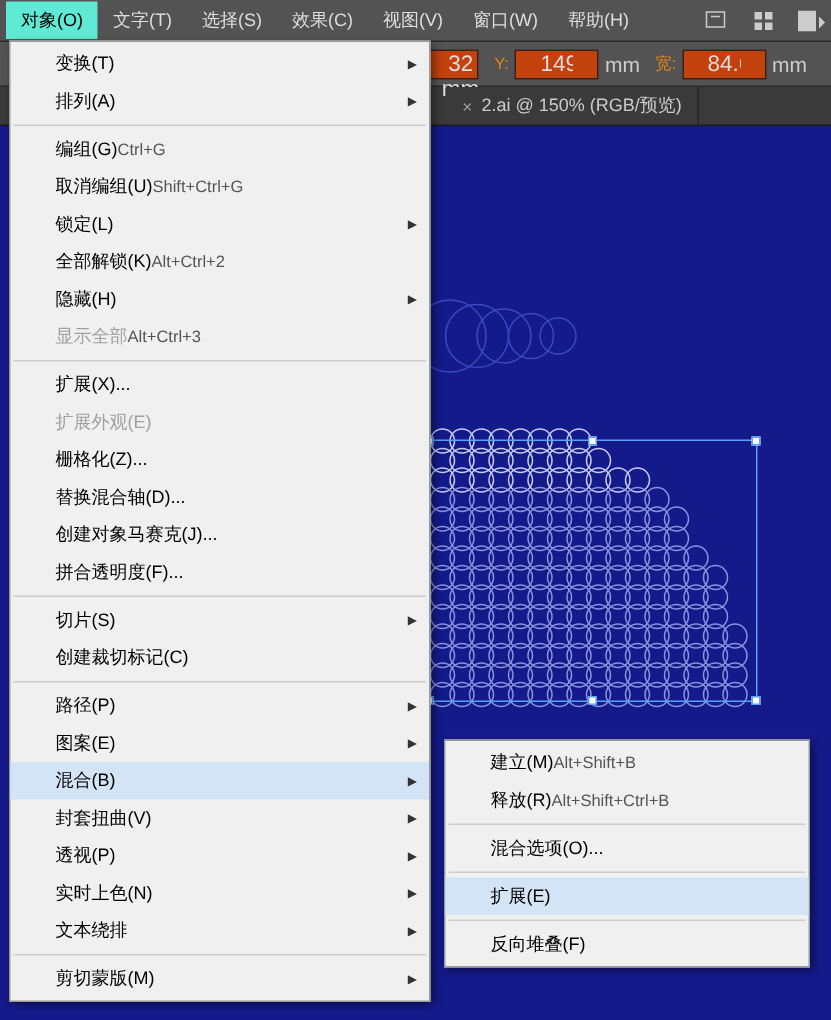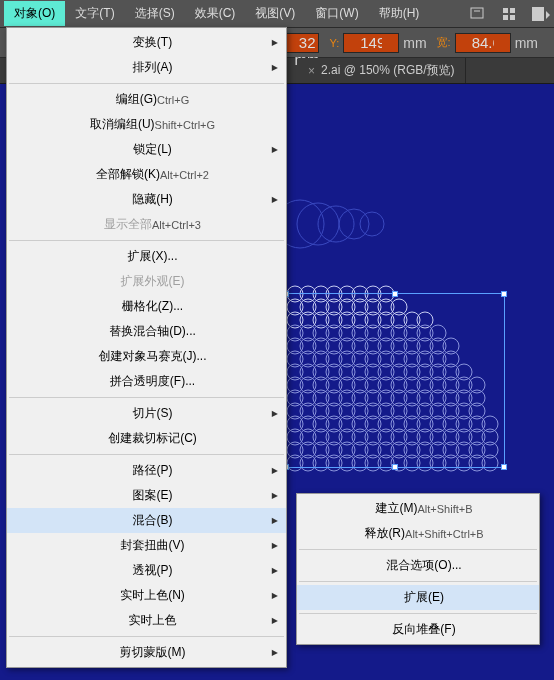--- a/index.html
+++ b/index.html
@@ -14,21 +14,21 @@
 .field-label{color:#ccc;font-size:14px}
 .orange{color:#ea8512;font-size:11px}
 .num-field{background:#c2410c;border:1px solid #262626;color:#ddd;height:20px;width:56px;padding:0 16px;font-size:15px}
 .doc-tab-bar{height:26px;background:#3a3a3a;display:flex;align-items:flex-end;border-bottom:1px solid #1a1a1a}
 .doc-tab{padding:4px 10px;color:#ccc;display:flex;align-items:center;gap:6px;border-right:1px solid #252525;background:#3a3a3a}
 .tab-close{color:#999;cursor:pointer}
 .canvas{position:absolute;left:0;right:0;top:84px;bottom:0;background:#141a8a}
 .selection{position:absolute;border:1px solid #5aa0ff;left:285px;top:209px;width:220px;height:175px}
 .sel-handle{position:absolute;width:6px;height:6px;background:#fff;border:1px solid #5aa0ff}
 .dropdown{position:absolute;top:27px;left:6px;width:281px;background:#f0f0f0;border:1px solid #999;box-shadow:2px 2px 6px rgba(0,0,0,.45);color:#000;padding:2px 0}
-.dd-item{padding:4px 18px 4px 30px;display:flex;justify-content:center;align-items:center;cursor:default;position:relative}
+.dd-item{padding:4px 18px 4px 30px;display:flex;justify-content:flex-start;align-items:center;cursor:default;position:relative}
 .dd-item.has-sub::after{content:"▶";font-size:8px;position:absolute;right:8px;color:#333}
 .dd-item.highlight{background:#d3e4f7}
 .dd-item.disabled{color:#a0a0a0}
 .dd-sep{height:1px;background:#ccc;margin:3px 2px}
 .shortcut{color:#555;font-size:11px}
 .submenu{position:absolute;left:296px;top:493px;width:244px;background:#f0f0f0;border:1px solid #999;box-shadow:2px 2px 6px rgba(0,0,0,.45);color:#000;padding:2px 0}
 </style>
 </head>
 <body>
 
@@ -367,21 +367,21 @@
   <div class="dd-item has-sub">
       <span>封套扭曲(V)</span>
     </div>
   <div class="dd-item has-sub">
       <span>透视(P)</span>
     </div>
   <div class="dd-item has-sub">
       <span>实时上色(N)</span>
     </div>
   <div class="dd-item has-sub">
-      <span>实时上色</span>
+      <span>文本绕排</span>
     </div>
   <div class="dd-sep"></div>
   <div class="dd-item has-sub">
       <span>剪切蒙版(M)</span>
     </div>
 
 </div>
 
 <div class="submenu">
   <div class="dd-item">

